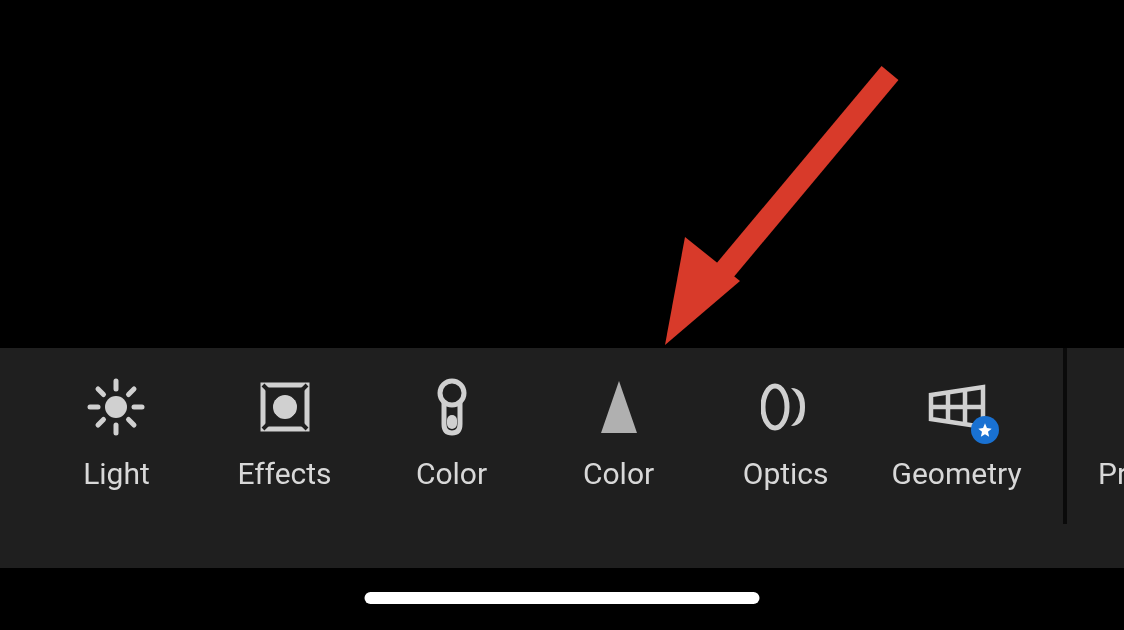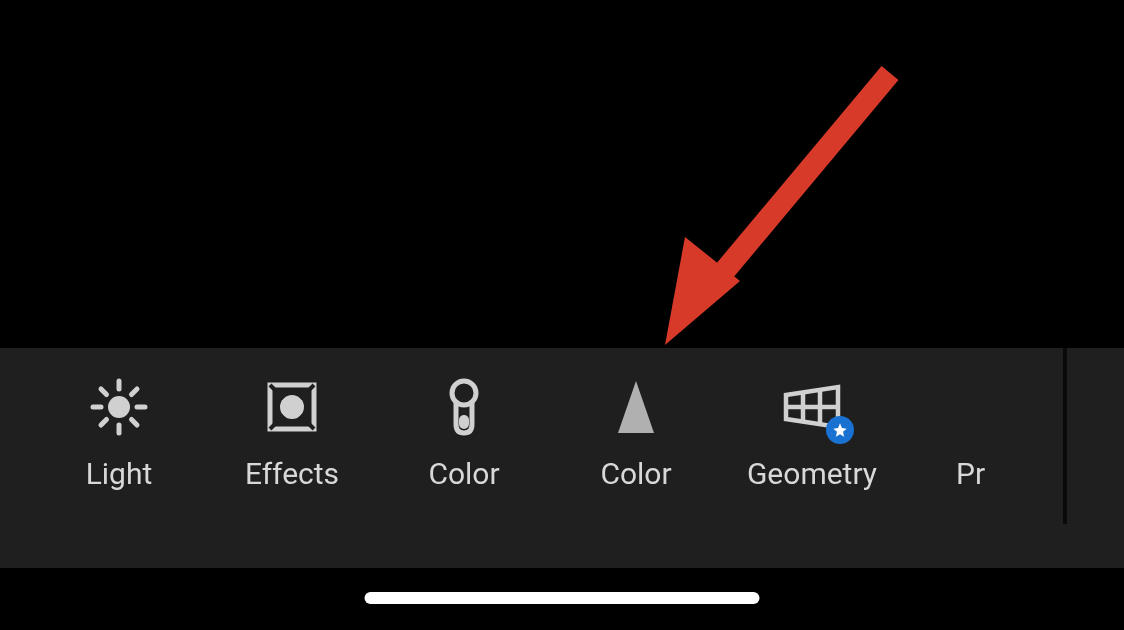--- a/index.html
+++ b/index.html
@@ -161,20 +161,29 @@
 
   <div class="tool-button">
     <div class="icon-wrap">
       <svg width="44" height="56" viewBox="0 0 44 56">
         <polygon points="22,2 40,54 4,54" fill="#b0b0b0"></polygon>
       </svg>
     </div>
     <div class="tool-label">Color</div>
   </div>
 
+  <div class="tool-button">
+    <div class="icon-wrap">
+      <svg width="50" height="50" viewBox="0 0 50 50">
+        <ellipse cx="14" cy="25" rx="12" ry="21" fill="none" stroke="#d0d0d0" stroke-width="5"></ellipse>
+        <path d="M 30 6 Q 44 6 44 25 Q 44 44 30 44 Q 39 36 39 25 Q 39 14 30 6 Z" fill="#d0d0d0"></path>
+      </svg>
+    </div>
+    <div class="tool-label">Optics</div>
+  </div>
 
   <div class="tool-button geometry">
     <div class="icon-wrap" style="position:relative;">
       <svg width="60" height="48" viewBox="0 0 60 48">
         <path d="M 4 12 L 56 4 L 56 44 L 4 36 Z" fill="none" stroke="#d0d0d0" stroke-width="4.5"></path>
         <line x1="21" y1="9.5" x2="21" y2="38.5" stroke="#d0d0d0" stroke-width="4.5"></line>
         <line x1="38" y1="6.8" x2="38" y2="41.2" stroke="#d0d0d0" stroke-width="4.5"></line>
         <line x1="4" y1="24" x2="56" y2="24" stroke="#d0d0d0" stroke-width="4.5"></line>
       </svg>
       <div class="star-badge">

